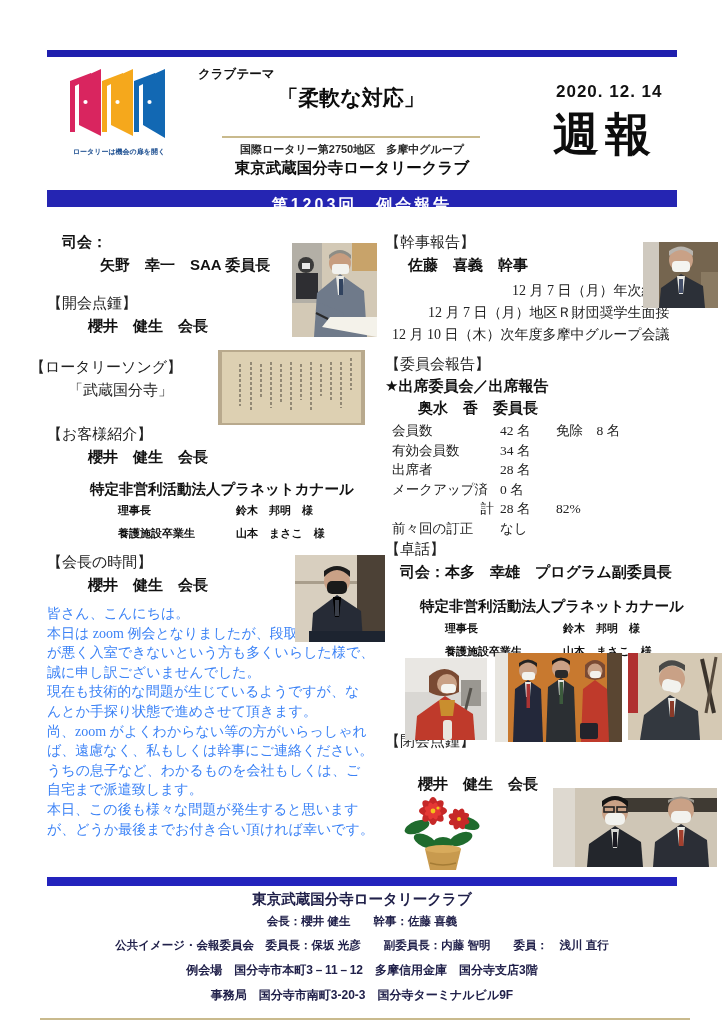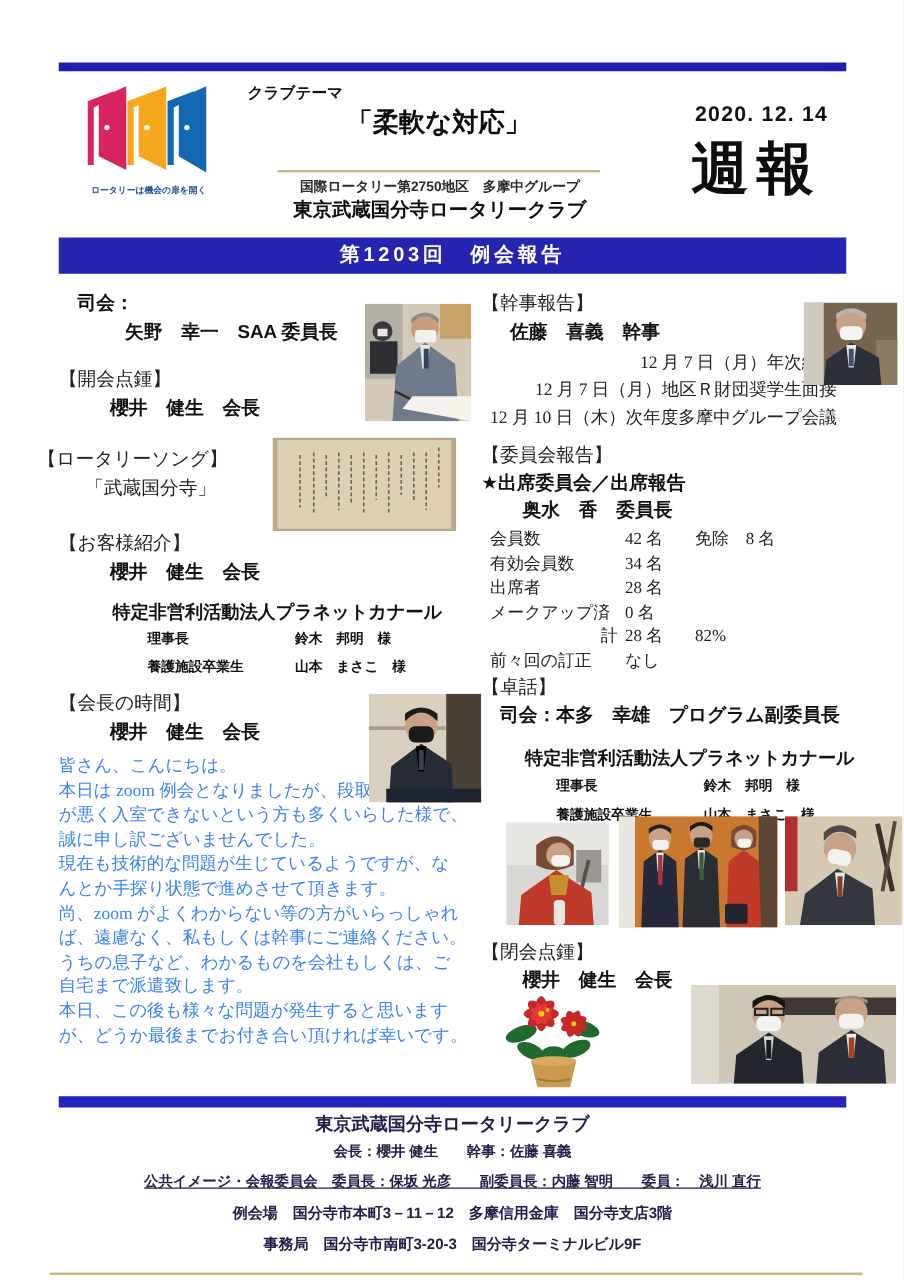--- a/index.html
+++ b/index.html
@@ -1,21 +1,21 @@
 <!DOCTYPE html>
 <html><head>
 <meta charset="utf-8">
 <style>
   html,body{margin:0;padding:0;background:#e8e8e8;}
   .page{position:relative;width:723px;height:1024px;background:#ffffff;margin:0 auto;
         font-family:"Liberation Serif","DejaVu Serif",serif;color:#222;overflow:hidden;}
   .abs{position:absolute;}
   .goth{font-family:"Liberation Sans","DejaVu Sans",sans-serif;}
   .bar{position:absolute;left:47px;width:630px;background:#1f1fae;}
-  .banner{position:absolute;left:47px;width:630px;height:29px;background:#2525b2;
+  .banner{position:absolute;left:47px;width:630px;height:17px;background:#2525b2;
           color:#ffffff;text-align:center;line-height:29px;font-size:16px;font-weight:bold;
           letter-spacing:3px;}
   .heading{font-size:15px;color:#222;}
   .name{font-weight:bold;font-size:15px;color:#111;}
   .photo{position:absolute;display:block;}
   .speech{position:absolute;left:47px;top:604px;width:336px;font-size:14px;line-height:19.6px;color:#3b82f6;}
   .att-row{display:flex;line-height:19.5px;font-size:13.5px;color:#222;}
   .att-label{width:108px;}
   .att-label.right{text-align:right;padding-right:6px;box-sizing:border-box;}
   .att-value{width:56px;}
@@ -160,21 +160,21 @@
   <div class="abs goth" style="left:420px;top:597px;font-weight:bold;font-size:14.5px;color:#111;">特定非営利活動法人プラネットカナール</div>
   <div class="abs pair-row goth" style="left:445px;top:621px;">
     <span class="pair-title">理事長</span>
     <span>鈴木　邦明　様</span>
   </div>
   <div class="abs pair-row goth" style="left:445px;top:644px;">
     <span class="pair-title">養護施設卒業生</span>
     <span>山本　まさこ　様</span>
   </div>
 
-  <div class="abs heading" style="left:385px;top:752px;text-align:right;">【閉会点鍾】</div>
+  <div class="abs heading" style="left:385px;top:732px;text-align:right;">【閉会点鍾】</div>
   <div class="abs goth name" style="left:418px;top:775px;">櫻井　健生　会長</div>
 
   <svg class="photo" style="left:292px;top:243px;" width="85" height="94" viewBox="0 0 85 94">
     <rect width="85" height="94" fill="#d3c9b6"></rect>
     <rect x="0" y="0" width="30" height="60" fill="#b3afa6"></rect>
     <rect x="60" y="0" width="25" height="28" fill="#c8a36a"></rect>
     <circle cx="14" cy="22" r="8" fill="#3a3a3a"></circle>
     <rect x="10" y="20" width="8" height="6" fill="#e8e8e8"></rect>
     <rect x="4" y="30" width="22" height="26" fill="#2e2e32"></rect>
     <circle cx="48" cy="20" r="11" fill="#c79d7f"></circle>
@@ -339,18 +339,18 @@
     <circle cx="56" cy="26" r="2" fill="#f3c21a"></circle>
 
     <polygon points="22,56 58,56 53,77 27,77" fill="#c89a4e"></polygon>
     <ellipse cx="40" cy="56" rx="18" ry="4" fill="#d8ab5c"></ellipse>
     <path d="M27,70 Q40,74 53,70" stroke="#a57c35" stroke-width="1.6" fill="none"></path>
   </svg>
 
   <div class="bar" style="top:877px;height:9px;background:#2323bd;"></div>
   <div class="footer-text goth" style="top:890px;font-size:14.5px;font-weight:bold;">東京武蔵国分寺ロータリークラブ</div>
   <div class="footer-text goth" style="top:914px;font-size:11.5px;font-weight:bold;">会長：櫻井 健生　　幹事：佐藤 喜義</div>
-  <div class="footer-text goth" style="top:938px;font-size:11.5px;font-weight:bold;text-decoration:underline;">公共イメージ・会報委員会　委員長：保坂 光彦　　副委員長：内藤 智明　　委員：　浅川 直行</div>
+  <div class="footer-text goth" style="top:938px;font-size:11.5px;font-weight:bold;">公共イメージ・会報委員会　委員長：保坂 光彦　　副委員長：内藤 智明　　委員：　浅川 直行</div>
   <div class="footer-text goth" style="top:962px;font-size:12px;font-weight:bold;">例会場　国分寺市本町3－11－12　多摩信用金庫　国分寺支店3階</div>
   <div class="footer-text goth" style="top:987px;font-size:12px;font-weight:bold;">事務局　国分寺市南町3-20-3　国分寺ターミナルビル9F</div>
   <div class="divider" style="left:40px;top:1018px;width:650px;"></div>
 
 </div>
 
 </body></html>

